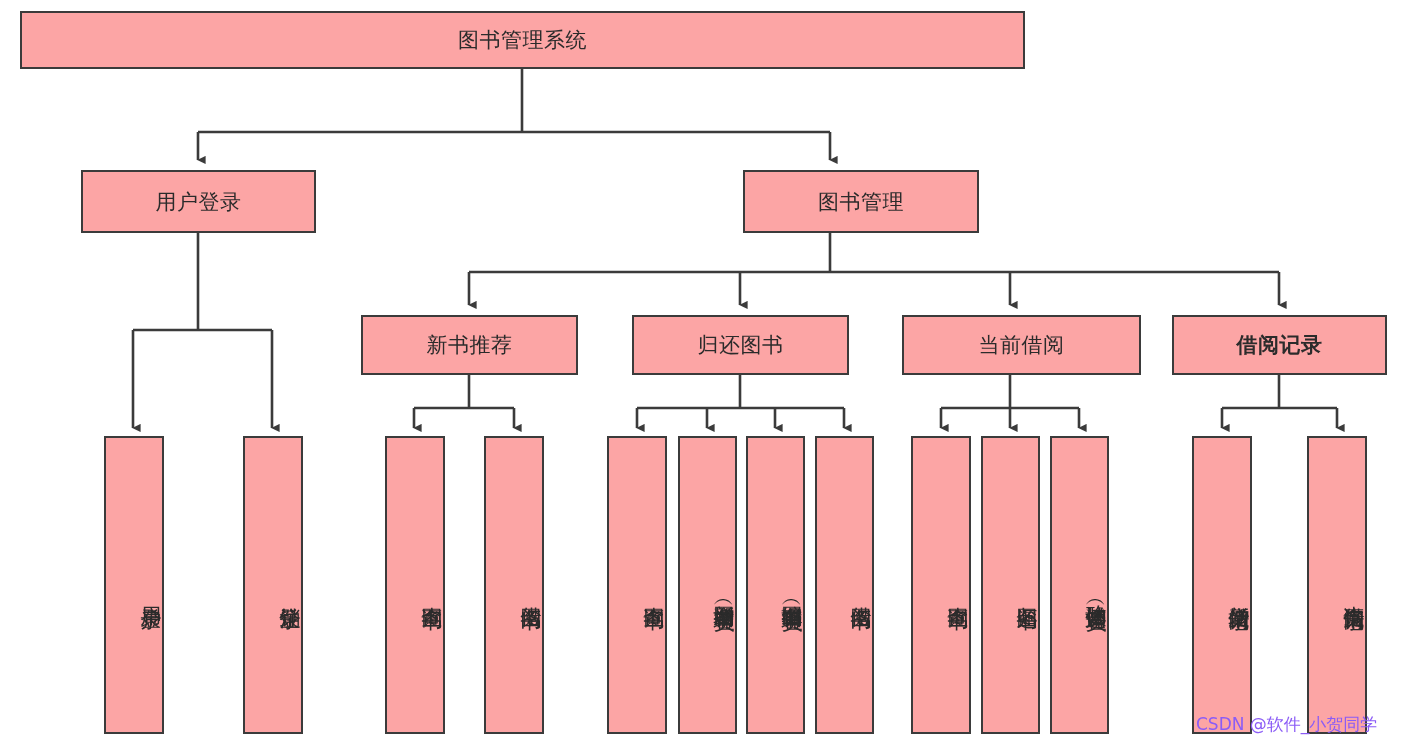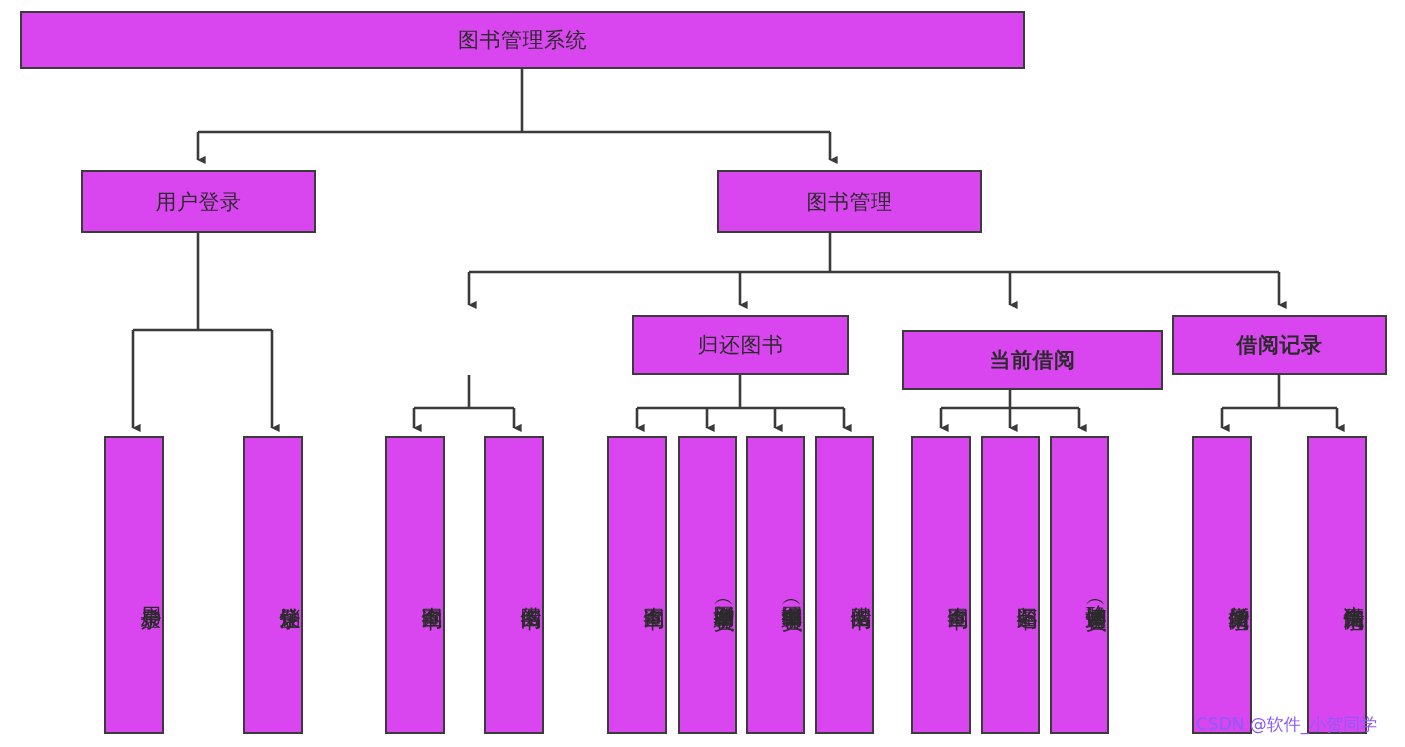--- a/index.html
+++ b/index.html
@@ -17,21 +17,21 @@
     width: 1405px; height: 747px;
     background: #ffffff;
   }
   #edges {
     position: absolute; left: 0; top: 0;
     width: 1405px; height: 747px;
     pointer-events: none;
   }
   .node {
     position: absolute;
-    background: #d946ef;
+    background: #fca5a5;
     border: 2.5px solid #3b3b3b;
     display: flex;
     align-items: center;
     justify-content: center;
     color: #2b2b2b;
     z-index: 2;
   }
   .node.h {
     font-size: 21px;
     letter-spacing: 0.5px;
@@ -116,28 +116,31 @@
     </g>
   </svg>
 
   <div class="node h" style="left:20px; top:11px; width:1005px; height:58px;">
     <span>图书管理系统</span>
   </div>
 
   <div class="node h" style="left:81px; top:170px; width:235px; height:63px;">
     <span>用户登录</span>
   </div>
-  <div class="node h" style="left:717px; top:170px; width:265px; height:63px;text-align:right;">
+  <div class="node h" style="left:743px; top:170px; width:236px; height:63px;text-align:right;">
     <span>图书管理</span>
   </div>
 
+  <div class="node h" style="left:361px; top:315px; width:217px; height:60px;">
+    <span>新书推荐</span>
+  </div>
   <div class="node h" style="left:632px; top:315px; width:217px; height:60px;">
     <span>归还图书</span>
   </div>
-  <div class="node h" style="left:902px; top:330px; width:261px; height:60px;font-weight:bold;">
+  <div class="node h" style="left:902px; top:315px; width:239px; height:60px;">
     <span>当前借阅</span>
   </div>
   <div class="node h" style="left:1172px; top:315px; width:215px; height:60px;font-weight:bold;">
     <span>借阅记录</span>
   </div>
 
   <div class="node v" style="left:104px; top:436px; width:60px; height:298px;">
     <span class="vtext">用户登录</span>
   </div>
   <div class="node v" style="left:243px; top:436px; width:60px; height:298px;">

